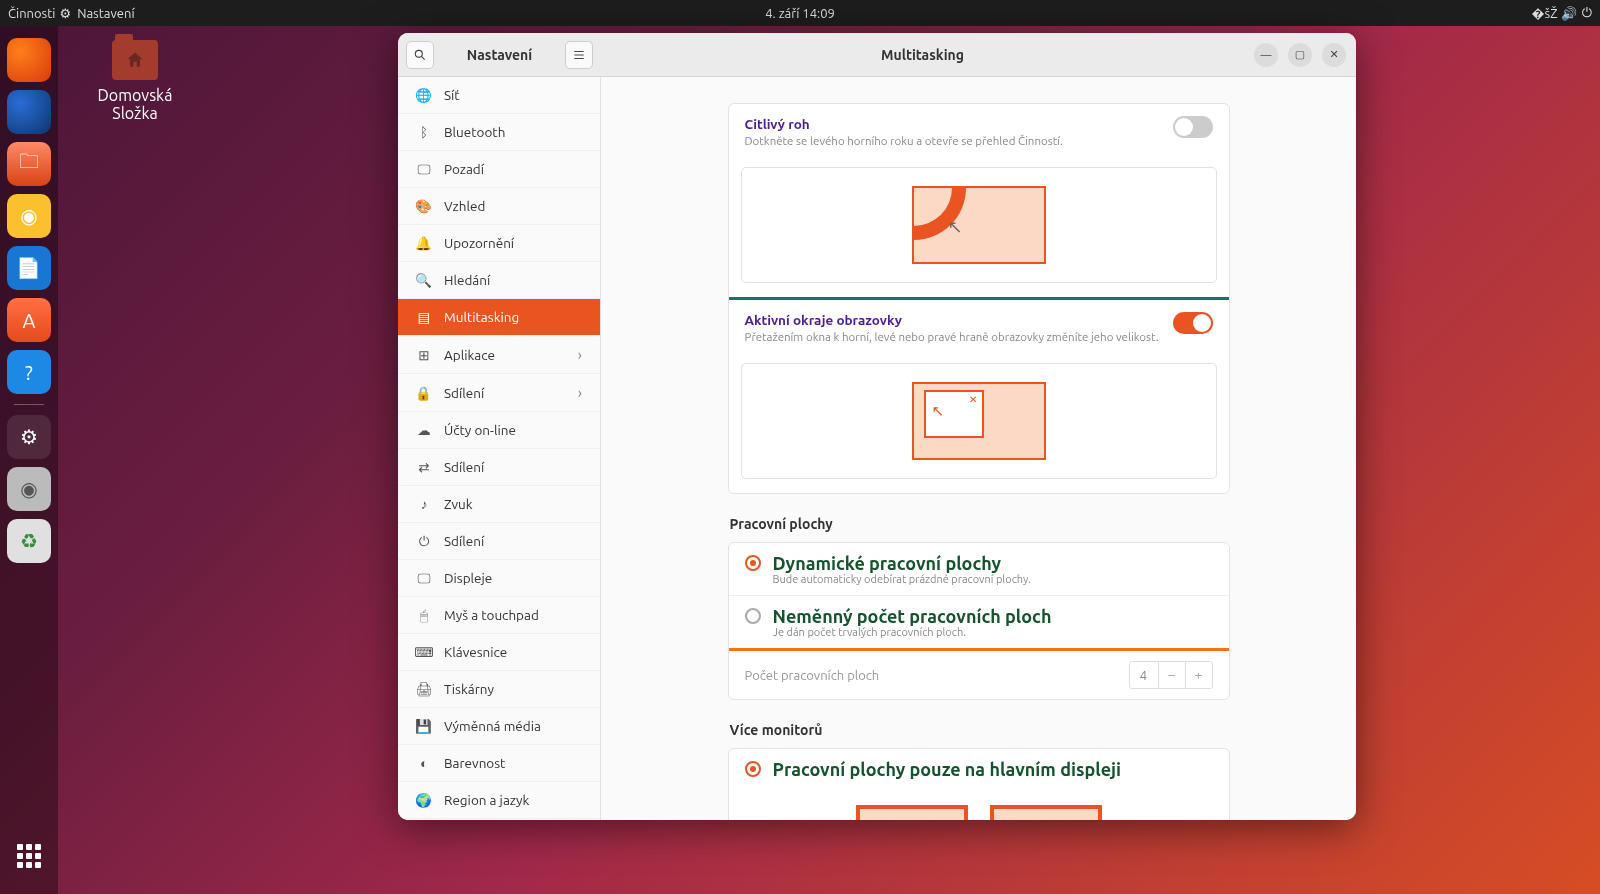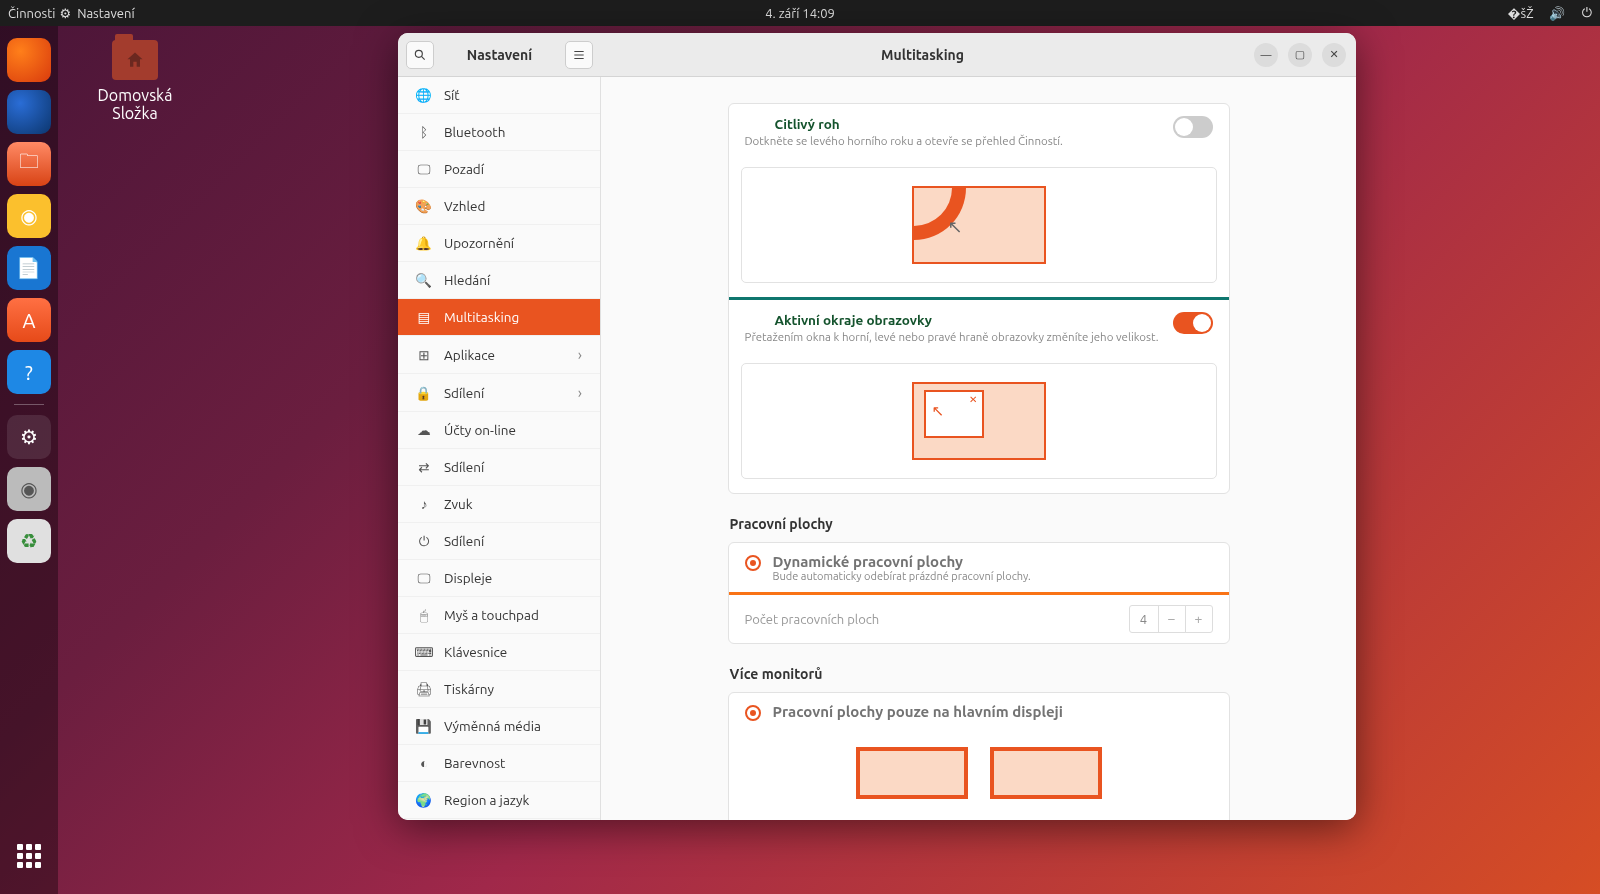--- a/index.html
+++ b/index.html
@@ -11,21 +11,21 @@
 }
 
 
 .top-panel {
   position: absolute; top: 0; left: 0; right: 0; height: 26px;
   background: #1d1d1d; color: #ddd; display: flex; align-items: center;
   padding: 0 8px; font-size: 13px;
 }
 .top-panel .left { display: flex; gap: 4px; align-items: center; }
 .top-panel .center { position: absolute; left: 50%; transform: translateX(-50%); }
-.top-panel .right { margin-left: auto; display: flex; gap: 16px; align-items: center; }
+.top-panel .right { margin-left: auto; display: flex; gap: 4px; align-items: center; }
 .top-panel .app-ind { display: flex; gap: 6px; align-items: center; }
 
 
 .dock {
   position: absolute; left: 0; top: 26px; bottom: 0; width: 58px;
   background: rgba(0,0,0,0.35); display: flex; flex-direction: column;
   align-items: center; padding-top: 8px;
 }
 .dock-item {
   width: 44px; height: 44px; margin: 4px 0; border-radius: 10px;
@@ -79,21 +79,21 @@
 
 .content { flex:1; background:#fafafa; overflow-y:auto; padding: 26px 0 40px;}
 .content-inner{ max-width:502px; margin:0 auto;}
 .sect-title { font-size:14px; font-weight:600; color:#333; margin:0 0 10px 2px;}
 .card {
   background:#fff; border:1px solid #e2e2e2; border-radius:6px; margin-bottom:22px;
 }
 .card-row { padding:12px 16px; }
 .card-head { display:flex; align-items:flex-start; gap:10px;}
 .card-head .txt{flex:1;}
-.card-head .title{font-size:13.5px; font-weight:600; color:#14532d;margin-left:30px;}
+.card-head .title{font-size:13.5px; font-weight:600; color:#4c1d95;}
 .card-head .desc{font-size:11.5px; color:#888; margin-top:2px;}
 
 .toggle{width:40px;height:22px;border-radius:11px;background:#ccc;position:relative;cursor:pointer;flex-shrink:0;}
 .toggle::after{content:"";position:absolute;width:18px;height:18px;border-radius:50%;background:#fff;top:2px;left:2px;transition:.1s;}
 .toggle.on{background:#e95420;}
 .toggle.on::after{left:20px;}
 
 .illus-box{border:1px solid #e2e2e2;border-radius:5px;margin:8px 12px 14px;padding:18px 0;display:flex;justify-content:center;background:#fff;}
 .illus{width:134px;height:78px;background:#fbd9c5;border:2px solid #e95420;position:relative;}
 .illus.corner .arc{position:absolute;top:0;left:0;width:52px;height:52px;background:#e95420;border-radius:0 0 100% 0;}
@@ -104,21 +104,21 @@
 .illus.edge .cur{position:absolute;top:18px;left:18px;font-size:15px;color:#e95420;}
 
 .illus.monitors{width:260px;height:52px;border:none;background:transparent;display:flex;justify-content:center;gap:22px;margin:0 auto;}
 .mon{width:112px;height:52px;border:4px solid #e95420;background:#fbd9c5;position:relative;}
 
 .radio-row{padding:10px 16px; display:flex; align-items:flex-start; gap:12px; border-top:1px solid #eee;}
 .radio-row:first-child{border-top:none;}
 .radio{width:16px;height:16px;border:2px solid #aaa;border-radius:50%;margin-top:2px;flex-shrink:0;position:relative;cursor:pointer;}
 .radio.checked{border-color:#e95420;}
 .radio.checked::after{content:"";position:absolute;inset:3px;background:#e95420;border-radius:50%;}
-.radio-row .txt .title{font-size:15px;font-weight:600;color:#737373;}
+.radio-row .txt .title{font-size:18px;font-weight:600;color:#14532d;}
 .radio-row .txt .desc{font-size:11px;color:#888;}
 
 .count-row{padding:10px 16px;display:flex;align-items:center;border-top:3px solid #f97316;color:#999;font-size:13px;}
 .stepper{margin-left:auto;display:flex;}
 .stepper .val{width:30px;height:28px;border:1px solid #ddd;text-align:center;line-height:26px;color:#888;border-radius:3px 0 0 3px;}
 .stepper button{width:28px;height:28px;border:1px solid #ddd;background:#fff;color:#aaa;margin-left:-1px;cursor:pointer;}
 .stepper button:last-child{border-radius:0 3px 3px 0;}
 
 
 .dk-firefox{background:radial-gradient(circle at 30% 30%,#ff7f1a,#d93b0d);}
@@ -355,20 +355,27 @@
 
         <div class="sect-title">Pracovní plochy</div>
         <div class="card">
           <div class="radio-row">
             <div class="radio checked"></div>
             <div class="txt">
               <div class="title">Dynamické pracovní plochy</div>
               <div class="desc">Bude automaticky odebírat prázdné pracovní plochy.</div>
             </div>
           </div>
+          <div class="radio-row">
+            <div class="radio"></div>
+            <div class="txt">
+              <div class="title">Neměnný počet pracovních ploch</div>
+              <div class="desc">Je dán počet trvalých pracovních ploch.</div>
+            </div>
+          </div>
           <div class="count-row">
             <span>Počet pracovních ploch</span>
             <div class="stepper">
               <div class="val">4</div>
               <button>−</button>
               <button>+</button>
             </div>
           </div>
         </div>
 

